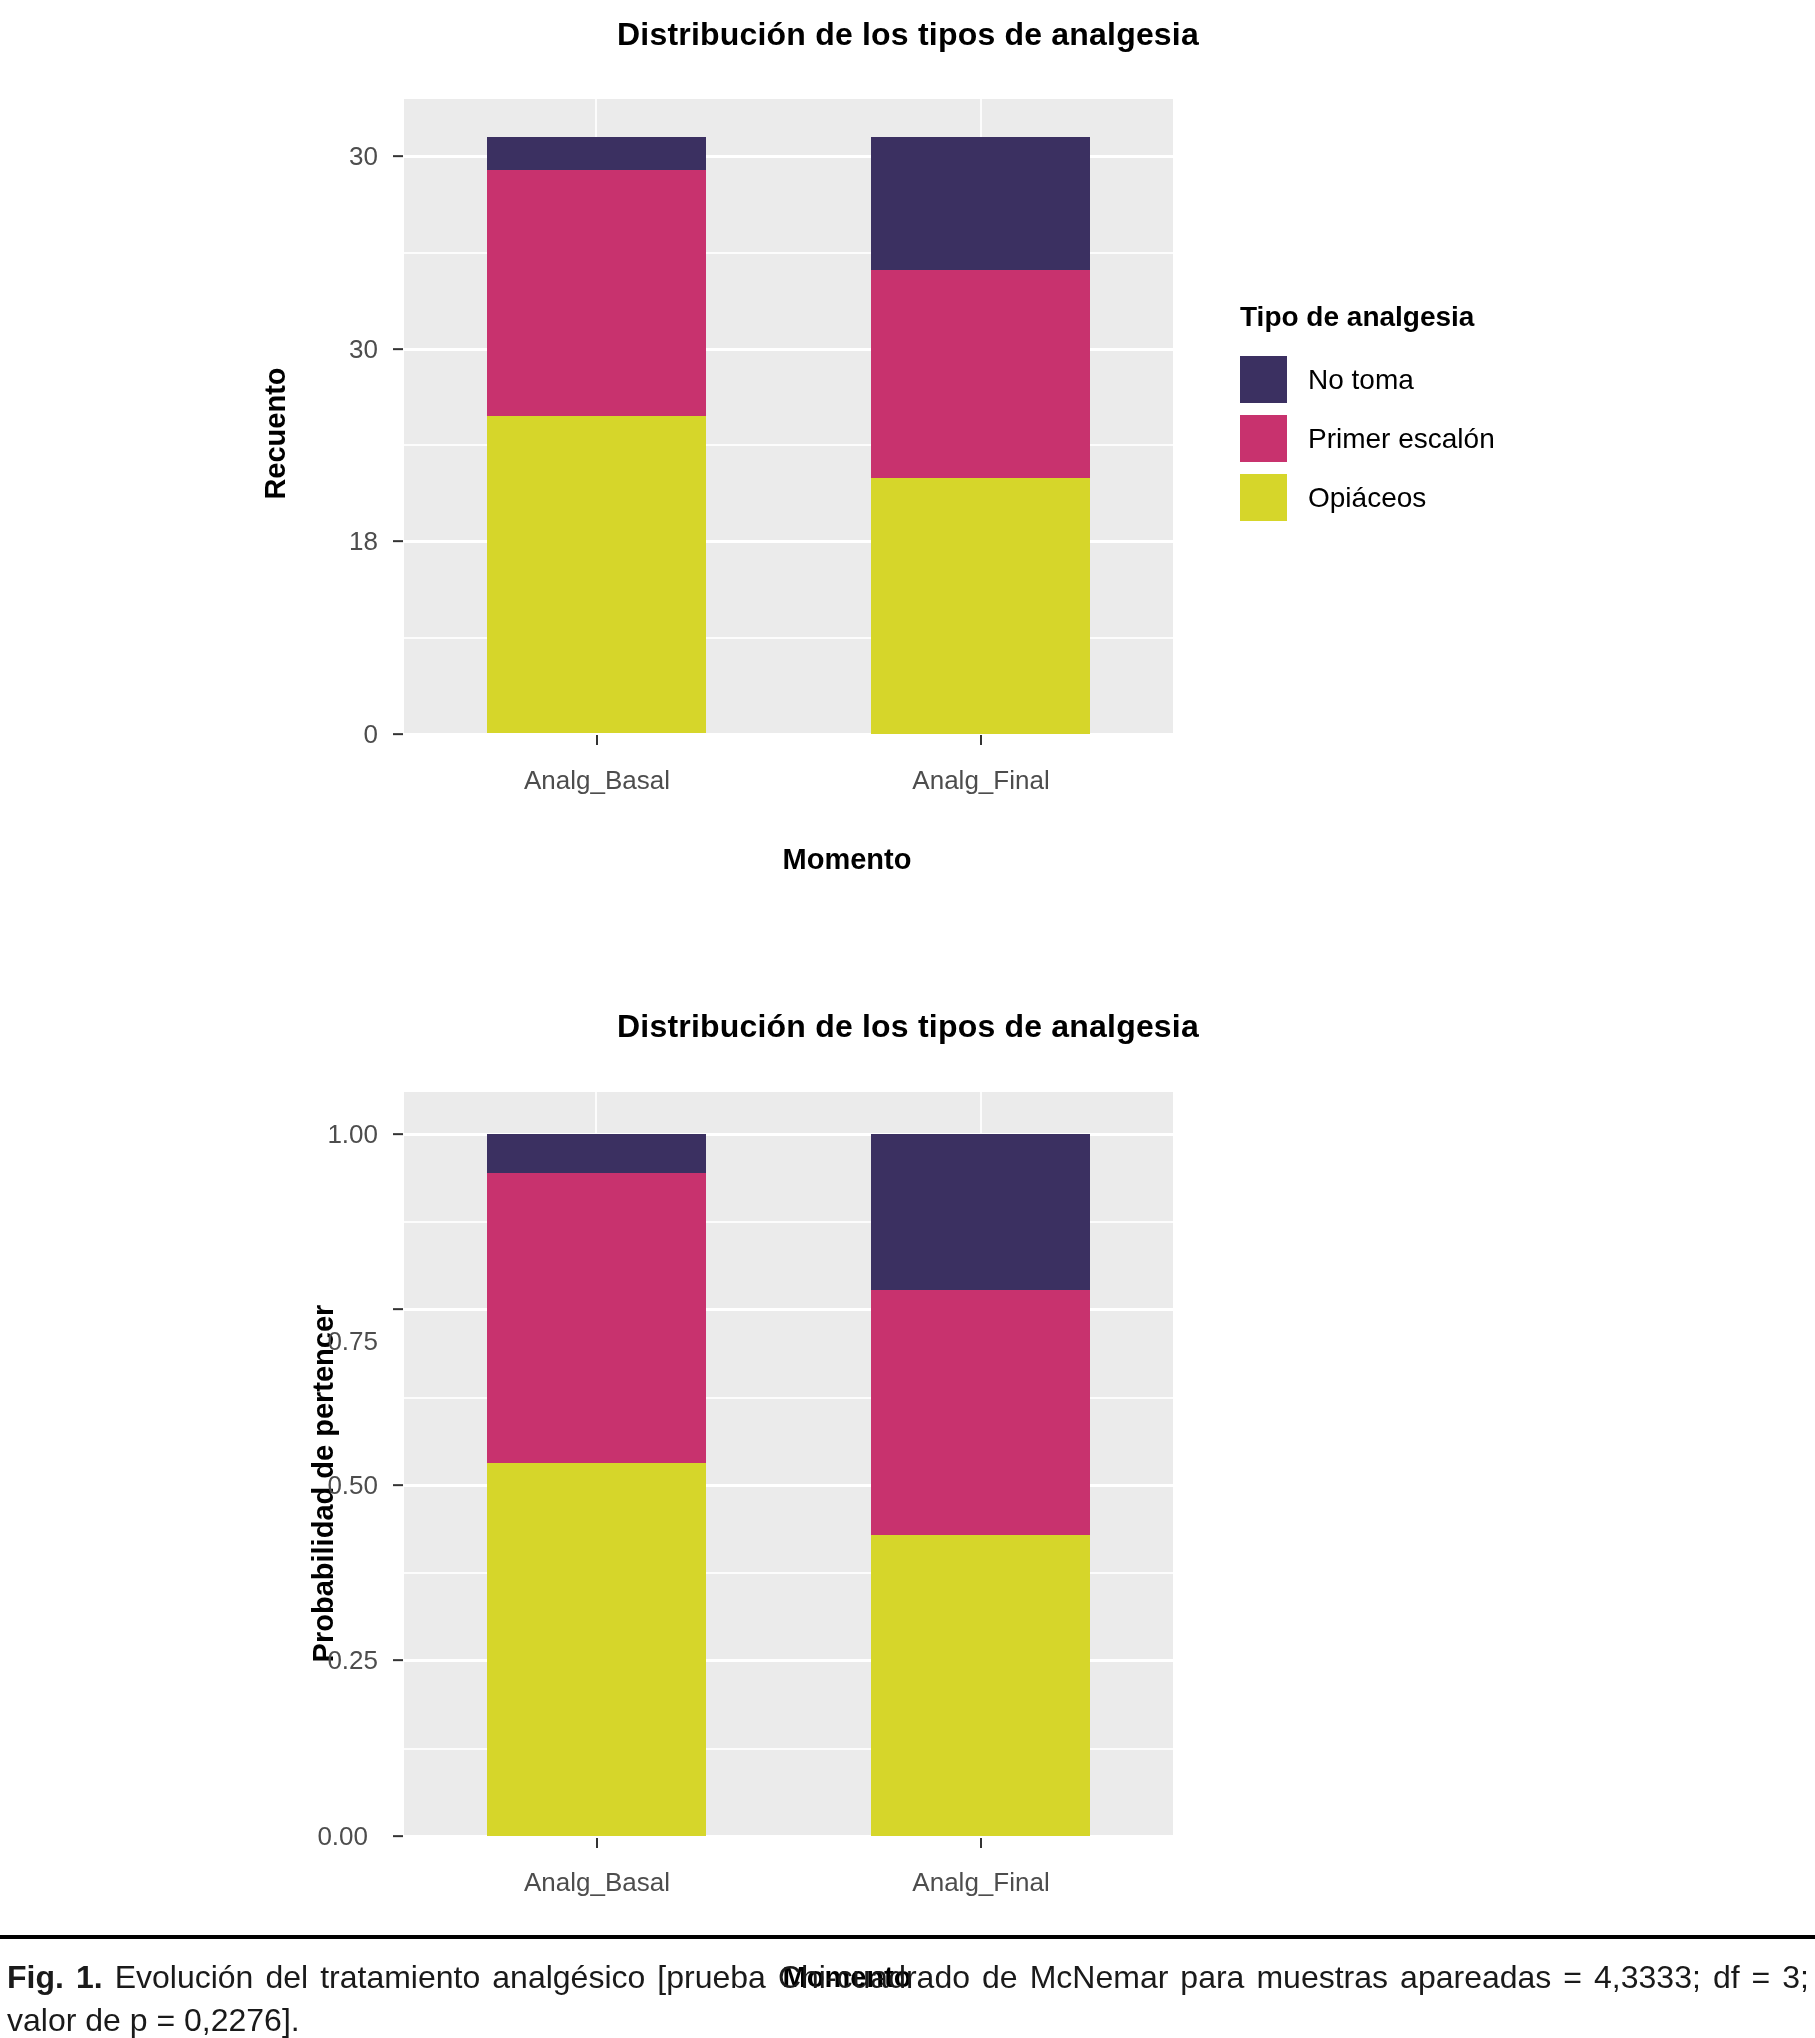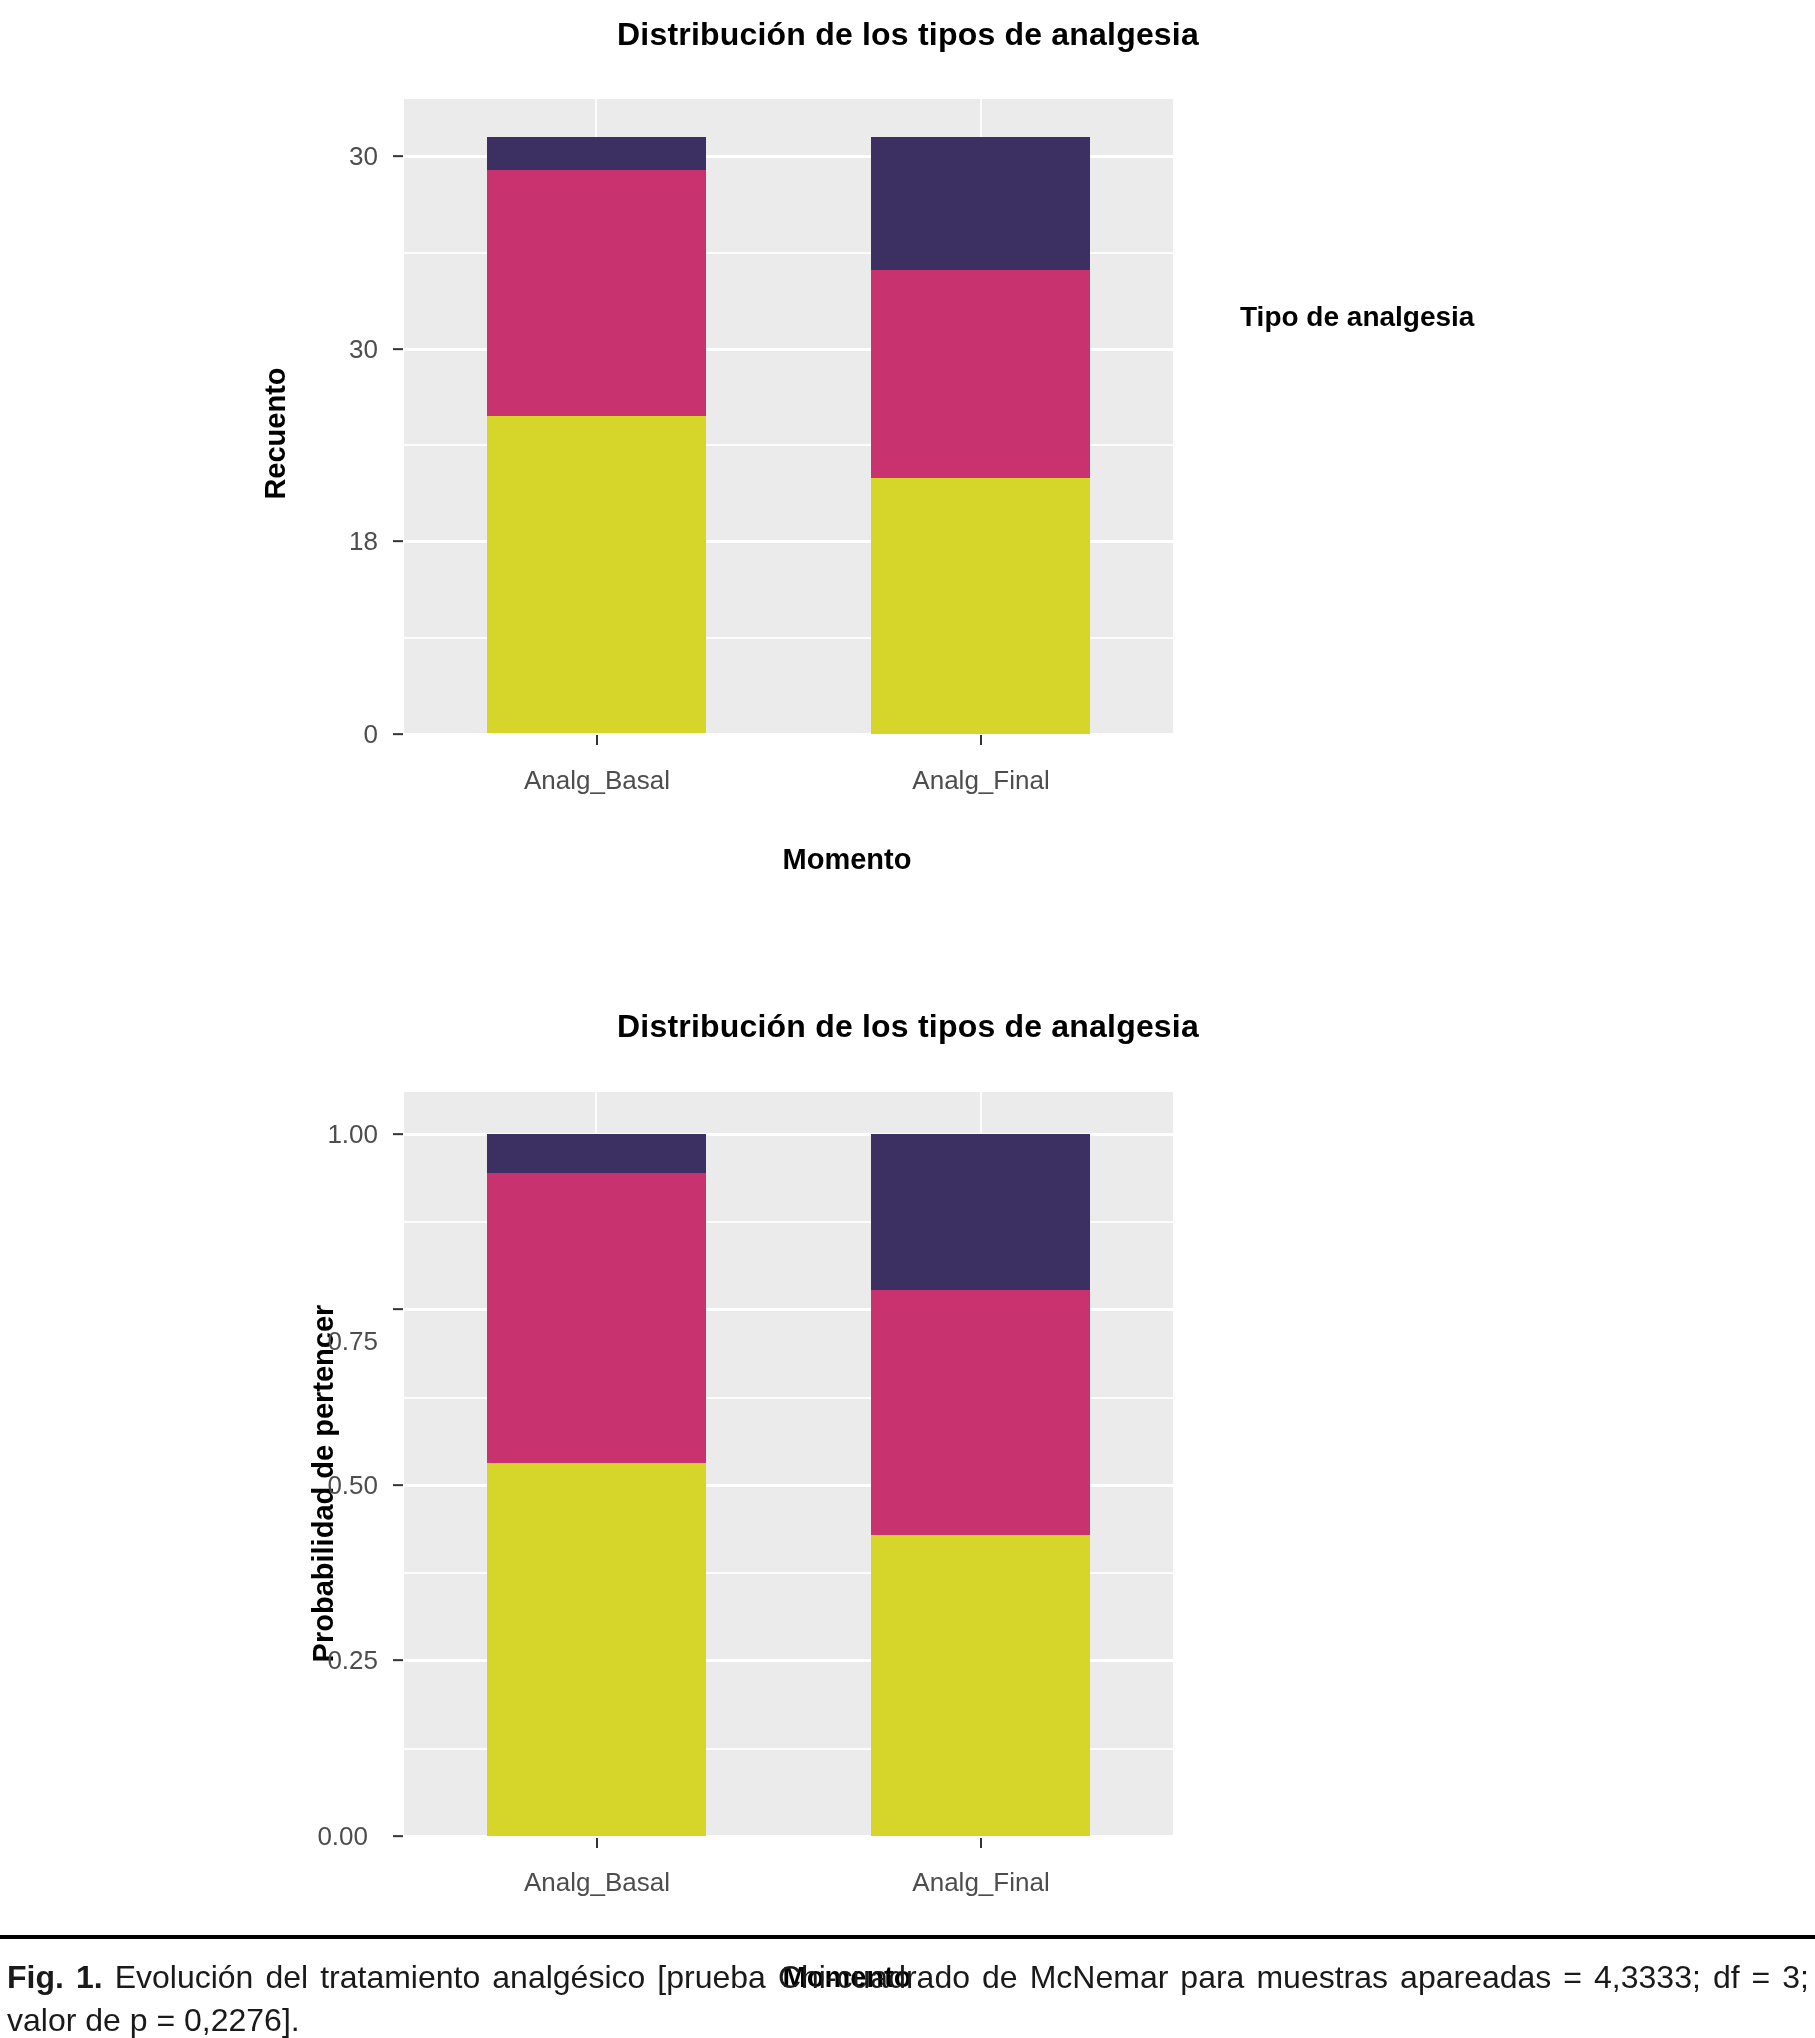--- a/index.html
+++ b/index.html
@@ -204,20 +204,34 @@
       </div>
 
     <div class="axis-title-y" id="ytitle1" style="left:188px; top:417px; width:175px;">Recuento</div>
 
     <div class="axis-title-x" style="top:843px;">
       <span style="display:inline-block; margin-left:-122px;">Momento</span>
     </div>
 
     <div class="legend" id="legend1" style="left:1240px; top:301px;">
       <div class="legend-title">Tipo de analgesia</div>
+      <div class="legend-items">
+          <div class="legend-item">
+            <span class="legend-key" style="background: rgb(59, 48, 97);"></span>
+            <span class="legend-label">No toma</span>
+          </div>
+          <div class="legend-item">
+            <span class="legend-key" style="background: rgb(200, 50, 110);"></span>
+            <span class="legend-label">Primer escalón</span>
+          </div>
+          <div class="legend-item">
+            <span class="legend-key" style="background: rgb(214, 214, 42);"></span>
+            <span class="legend-label">Opiáceos</span>
+          </div>
+        </div>
     </div>
   <div class="y-tick-label" style="top: 734px; left: 282px; width: 96px;">0</div>
       <div class="y-tick-mark" style="top: 734px; left: 393px;"></div>
       <div class="y-tick-label" style="top: 541px; left: 282px; width: 96px;">18</div>
       <div class="y-tick-mark" style="top: 541px; left: 393px;"></div>
       <div class="y-tick-label" style="top: 349px; left: 282px; width: 96px;">30</div>
       <div class="y-tick-mark" style="top: 349px; left: 393px;"></div>
       <div class="y-tick-label" style="top: 156px; left: 282px; width: 96px;">30</div>
       <div class="y-tick-mark" style="top: 156px; left: 393px;"></div>
       <div class="x-tick-mark" style="left: 596px; top: 735px;"></div>

